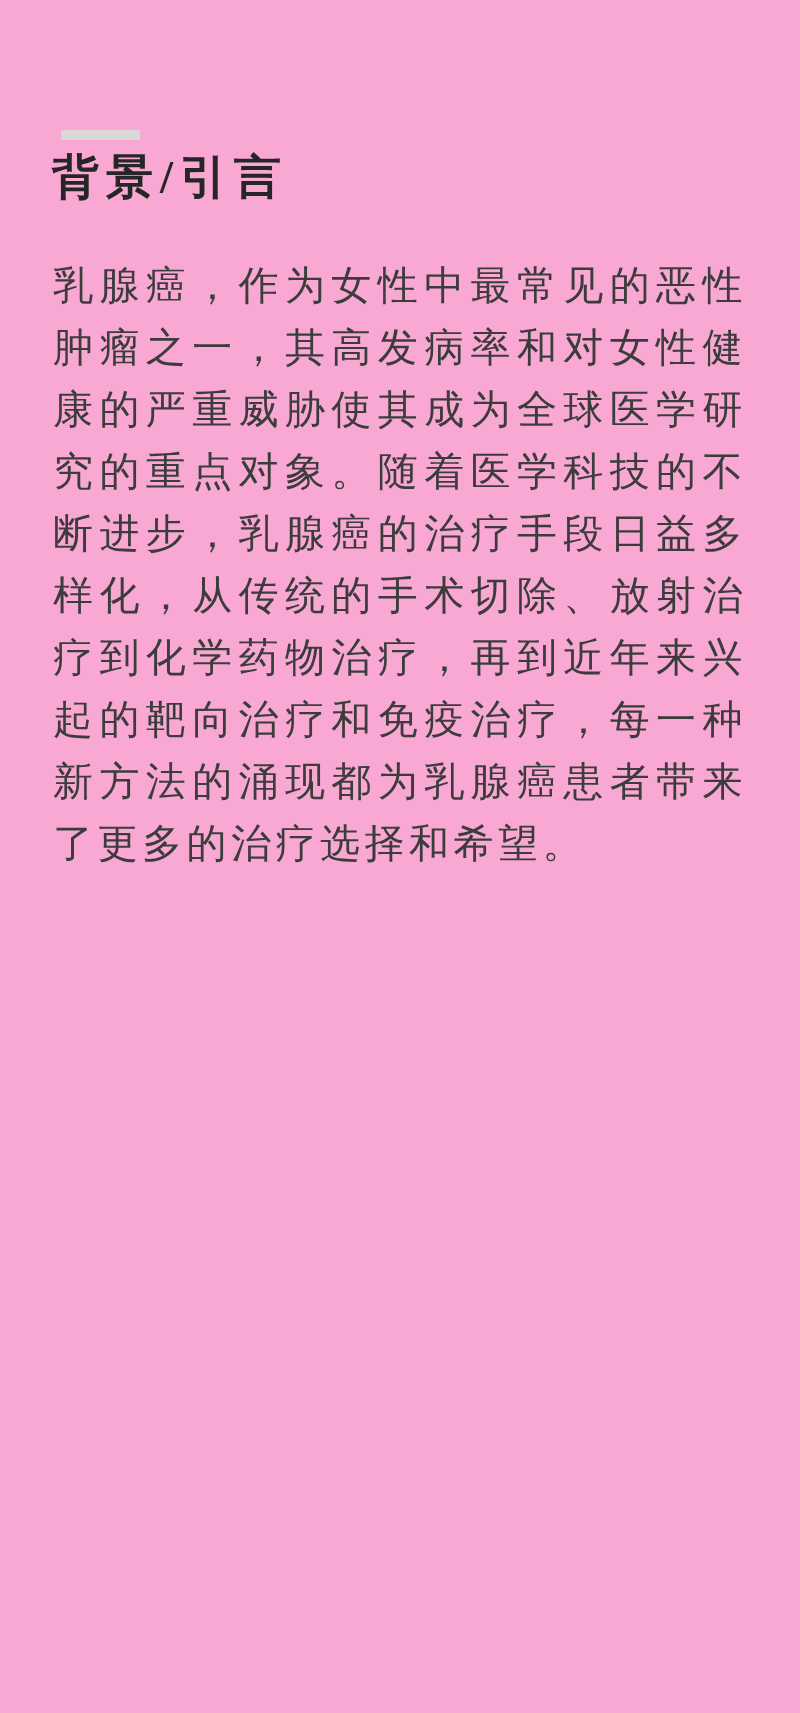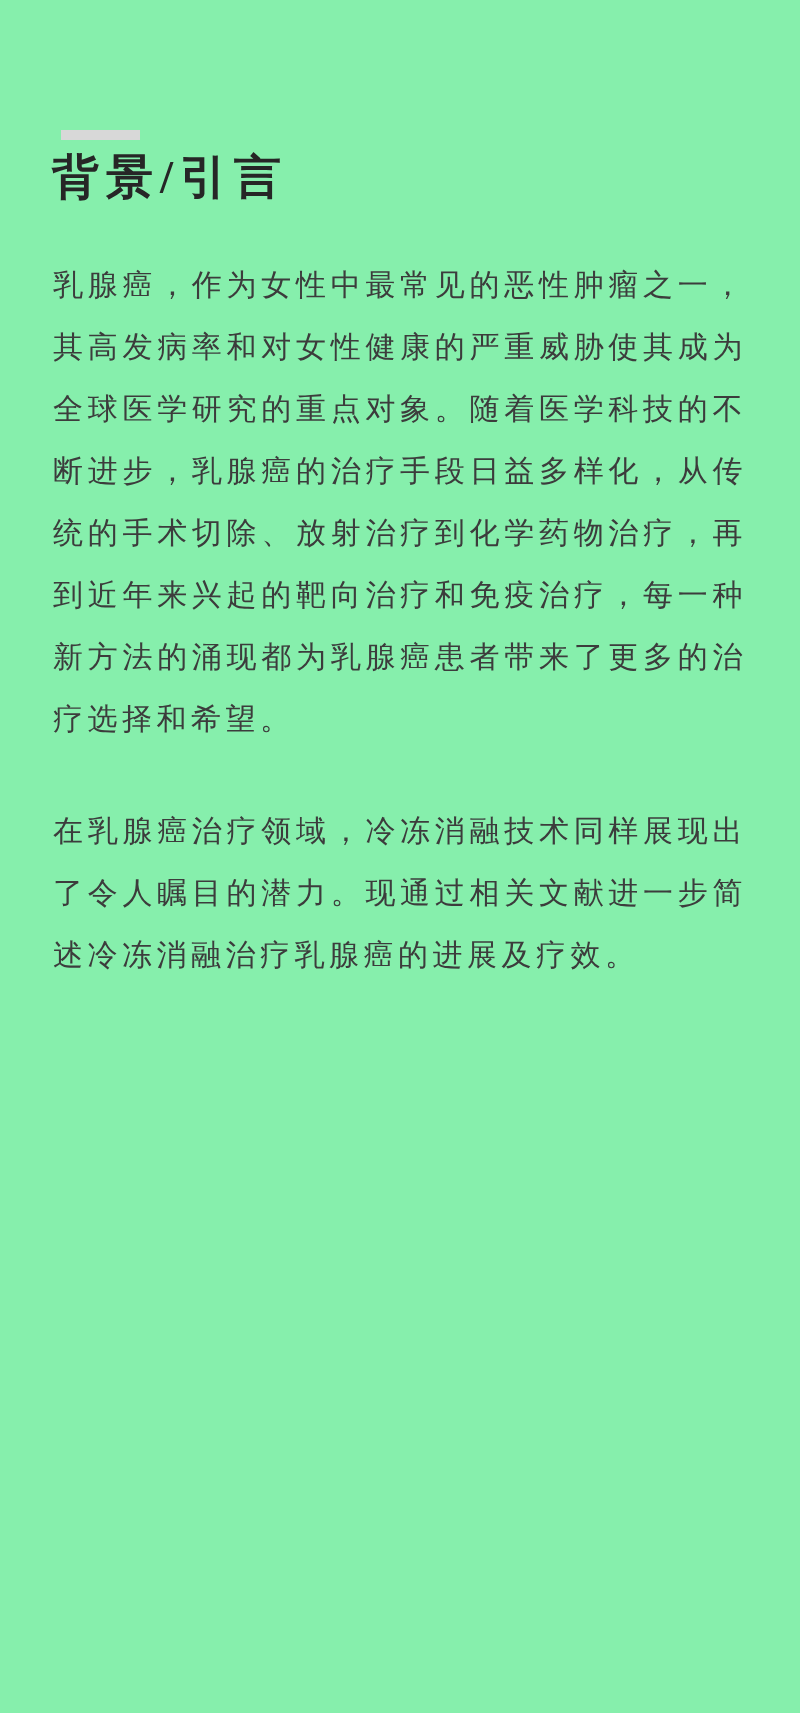--- a/index.html
+++ b/index.html
@@ -11,21 +11,21 @@
     width: 800px;
     height: 1713px;
     overflow: hidden;
     font-family: "Liberation Sans", sans-serif;
     -webkit-font-smoothing: antialiased;
   }
   .page {
     position: relative;
     width: 800px;
     height: 1713px;
-    background: #86efac;
+    background: #f9a8d4;
     box-sizing: border-box;
   }
   .accent-bar {
     position: absolute;
     left: 61px;
     top: 130px;
     width: 79px;
     height: 10px;
     background: #d8d8d8;
   }
@@ -43,21 +43,21 @@
     white-space: nowrap;
   }
   .article {
     position: absolute;
     left: 53px;
     top: 254px;
     width: 694px;
   }
   .article p {
     margin: 0 0 50px 0;
-    font-size: 30px;
+    font-size: 40px;
     line-height: 62px;
     letter-spacing: 4.5px;
     color: #3c3c3c;
     text-align: justify;
     text-justify: inter-character;
     word-break: break-all;
     overflow-wrap: break-word;
   }
   .article p:last-child {
     margin-bottom: 0;
@@ -67,16 +67,15 @@
 <body>
 
 <div class="page">
 
   <div class="accent-bar"></div>
 
   <h1 class="page-title">背景/引言</h1>
 
   <div class="article">
     <p>乳腺癌，作为女性中最常见的恶性肿瘤之一，其高发病率和对女性健康的严重威胁使其成为全球医学研究的重点对象。随着医学科技的不断进步，乳腺癌的治疗手段日益多样化，从传统的手术切除、放射治疗到化学药物治疗，再到近年来兴起的靶向治疗和免疫治疗，每一种新方法的涌现都为乳腺癌患者带来了更多的治疗选择和希望。</p>
-    <p>在乳腺癌治疗领域，冷冻消融技术同样展现出了令人瞩目的潜力。现通过相关文献进一步简述冷冻消融治疗乳腺癌的进展及疗效。</p>
   </div>
 
 </div>
 
 </body></html>

